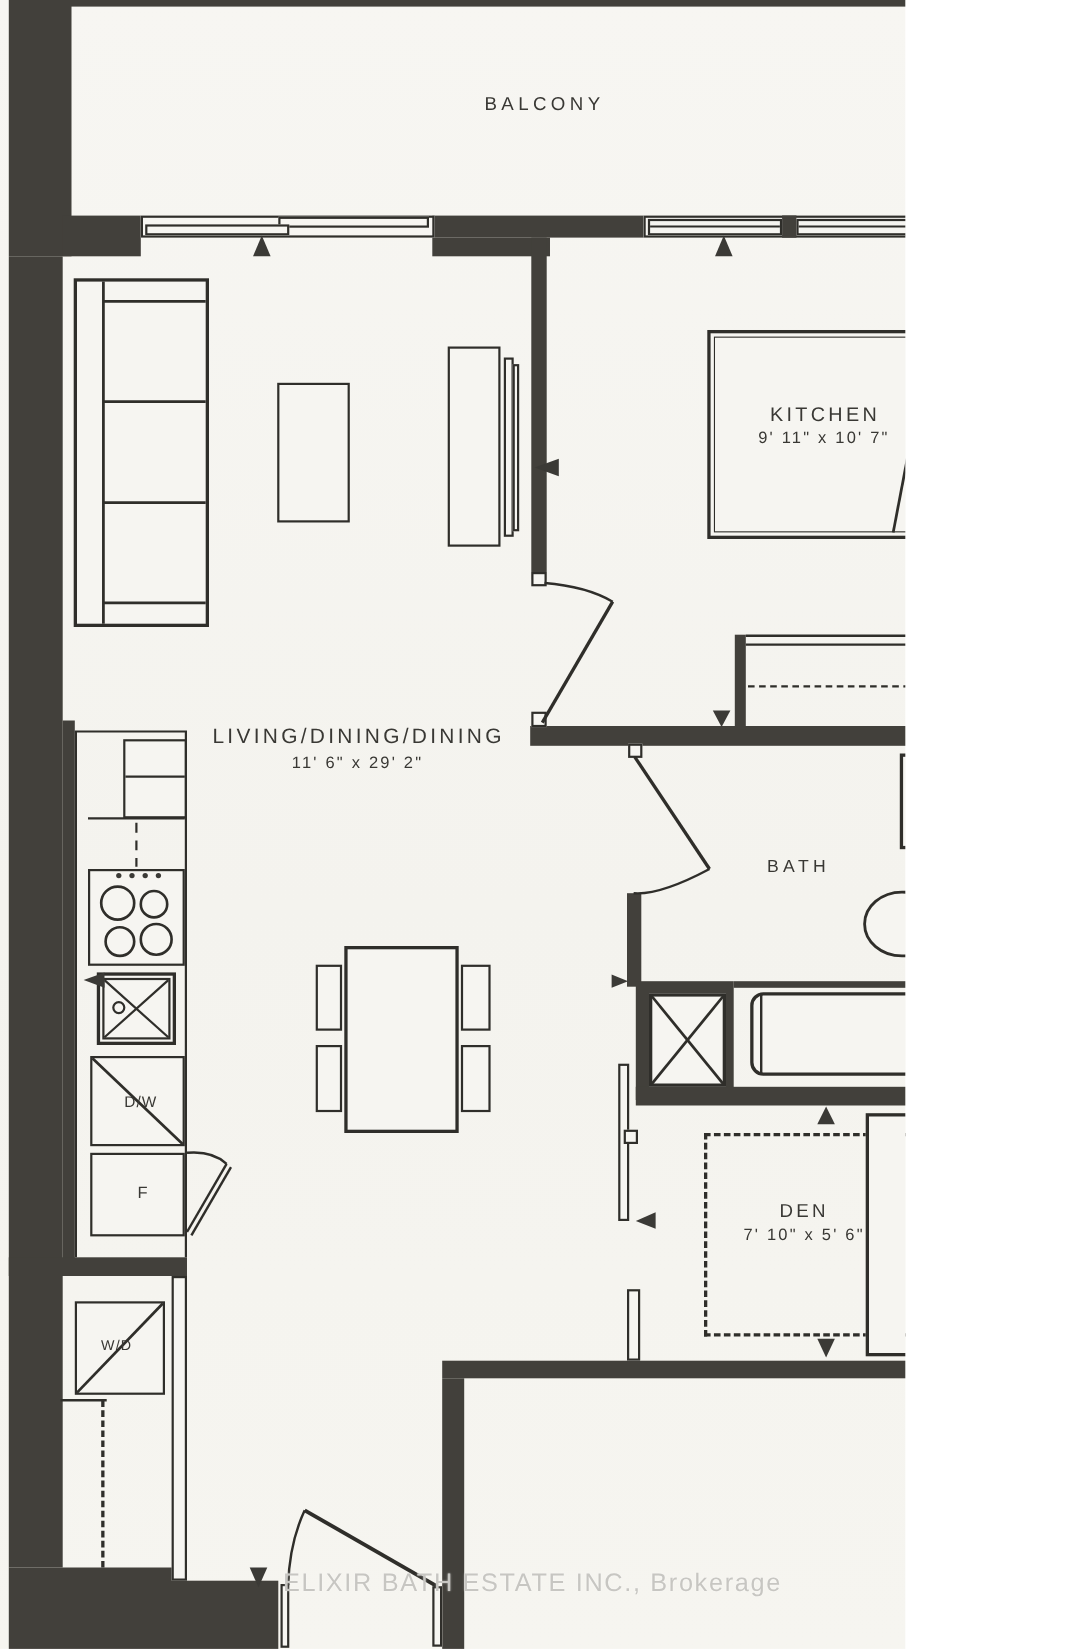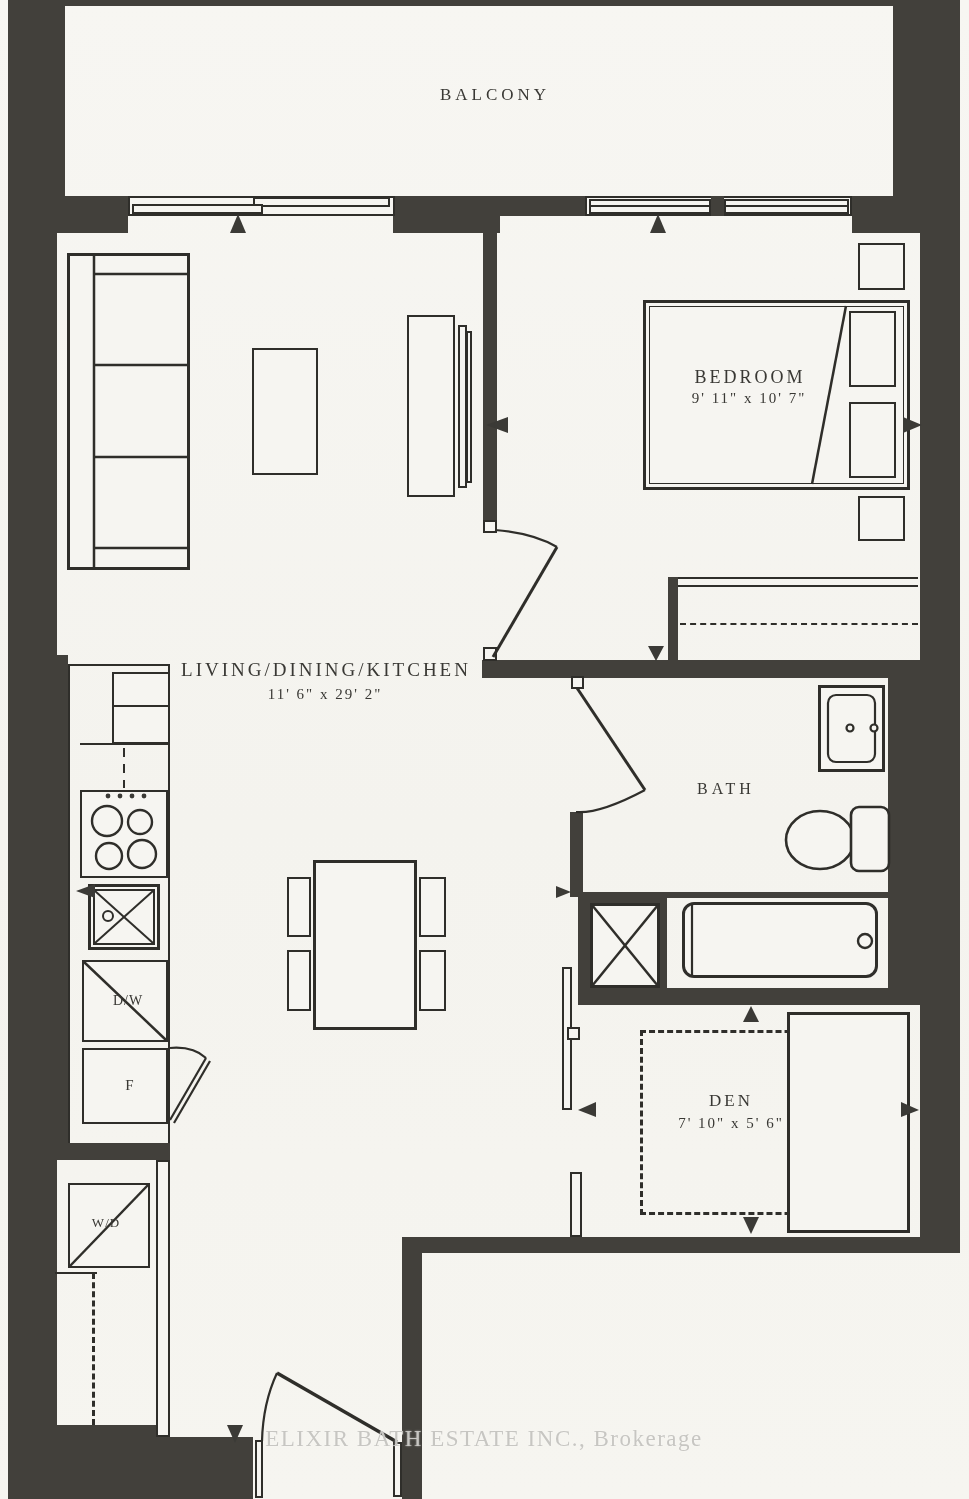--- a/index.html
+++ b/index.html
@@ -1,19 +1,19 @@
 <!DOCTYPE html>
 <html><head>
 <meta charset="utf-8">
 <style>
   html,body{margin:0;padding:0;background:#ffffff;}
   #plan{
-    position:relative;width:969px;height:1499px;overflow:hidden;
+    position:relative;width:823px;height:1499px;overflow:hidden;
     background:linear-gradient(180deg,#f7f6f2 0%,#f4f3ee 55%,#f6f5f0 100%);
-    font-family:Liberation Serif, serif;
+    font-family:Liberation Sans, sans-serif;
   }
   .wall{position:absolute;background:#42403b;}
   .box{position:absolute;border:2px solid #2f2e2a;background:#f6f5f1;box-sizing:border-box;}
   .corewall{position:absolute;border:2px solid #2f2e2a;background:#f6f5f1;box-sizing:border-box;}
   .dashedbox{position:absolute;border:3px dashed #2f2e2a;background:transparent;box-sizing:border-box;}
   .dashline-v{position:absolute;border-left:3px dashed #2f2e2a;width:0;}
   .dashline-h{position:absolute;border-top:2px dashed #2f2e2a;height:0;}
   svg.overlay{position:absolute;left:0;top:0;pointer-events:none;}
   .label{
     position:absolute;transform:translate(-50%,-50%);white-space:nowrap;
@@ -220,24 +220,24 @@
         <polygon points="901,1102 901,1117 919,1110"></polygon>
         <polygon points="743,1022 759,1022 751,1006"></polygon>
         <polygon points="743,1217 759,1217 751,1234"></polygon>
         <polygon points="227,1425 243,1425 235,1443"></polygon>
       </g>
     </g>
   </svg>
 
   <div class="label lbl-room" style="left:495px;top:95px;font-size:17px;letter-spacing:4px;">BALCONY</div>
 
-  <div class="label lbl-room" style="left:750px;top:377px;">BEDROOM</div>
+  <div class="label lbl-room" style="left:750px;top:377px;">KITCHEN</div>
   <div class="label lbl-dim" style="left:749px;top:398px;">9' 11" x 10' 7"</div>
 
-  <div class="label lbl-room" style="left:326px;top:670px;font-size:19px;">LIVING/DINING/KITCHEN</div>
+  <div class="label lbl-room" style="left:326px;top:670px;font-size:19px;">LIVING/DINING/DINING</div>
   <div class="label lbl-dim" style="left:325px;top:694px;">11' 6" x 29' 2"</div>
 
   <div class="label lbl-room" style="left:726px;top:789px;font-size:16px;letter-spacing:4px;">BATH</div>
 
   <div class="label lbl-room" style="left:731px;top:1101px;font-size:17px;">DEN</div>
   <div class="label lbl-dim" style="left:731px;top:1123px;">7' 10" x 5' 6"</div>
 
   <div class="label lbl-appl" style="left:128px;top:1001px;">D/W</div>
   <div class="label lbl-appl" style="left:130px;top:1085px;font-size:15px;">F</div>
   <div class="label lbl-appl" style="left:106px;top:1223px;font-size:13px;">W/D</div>

